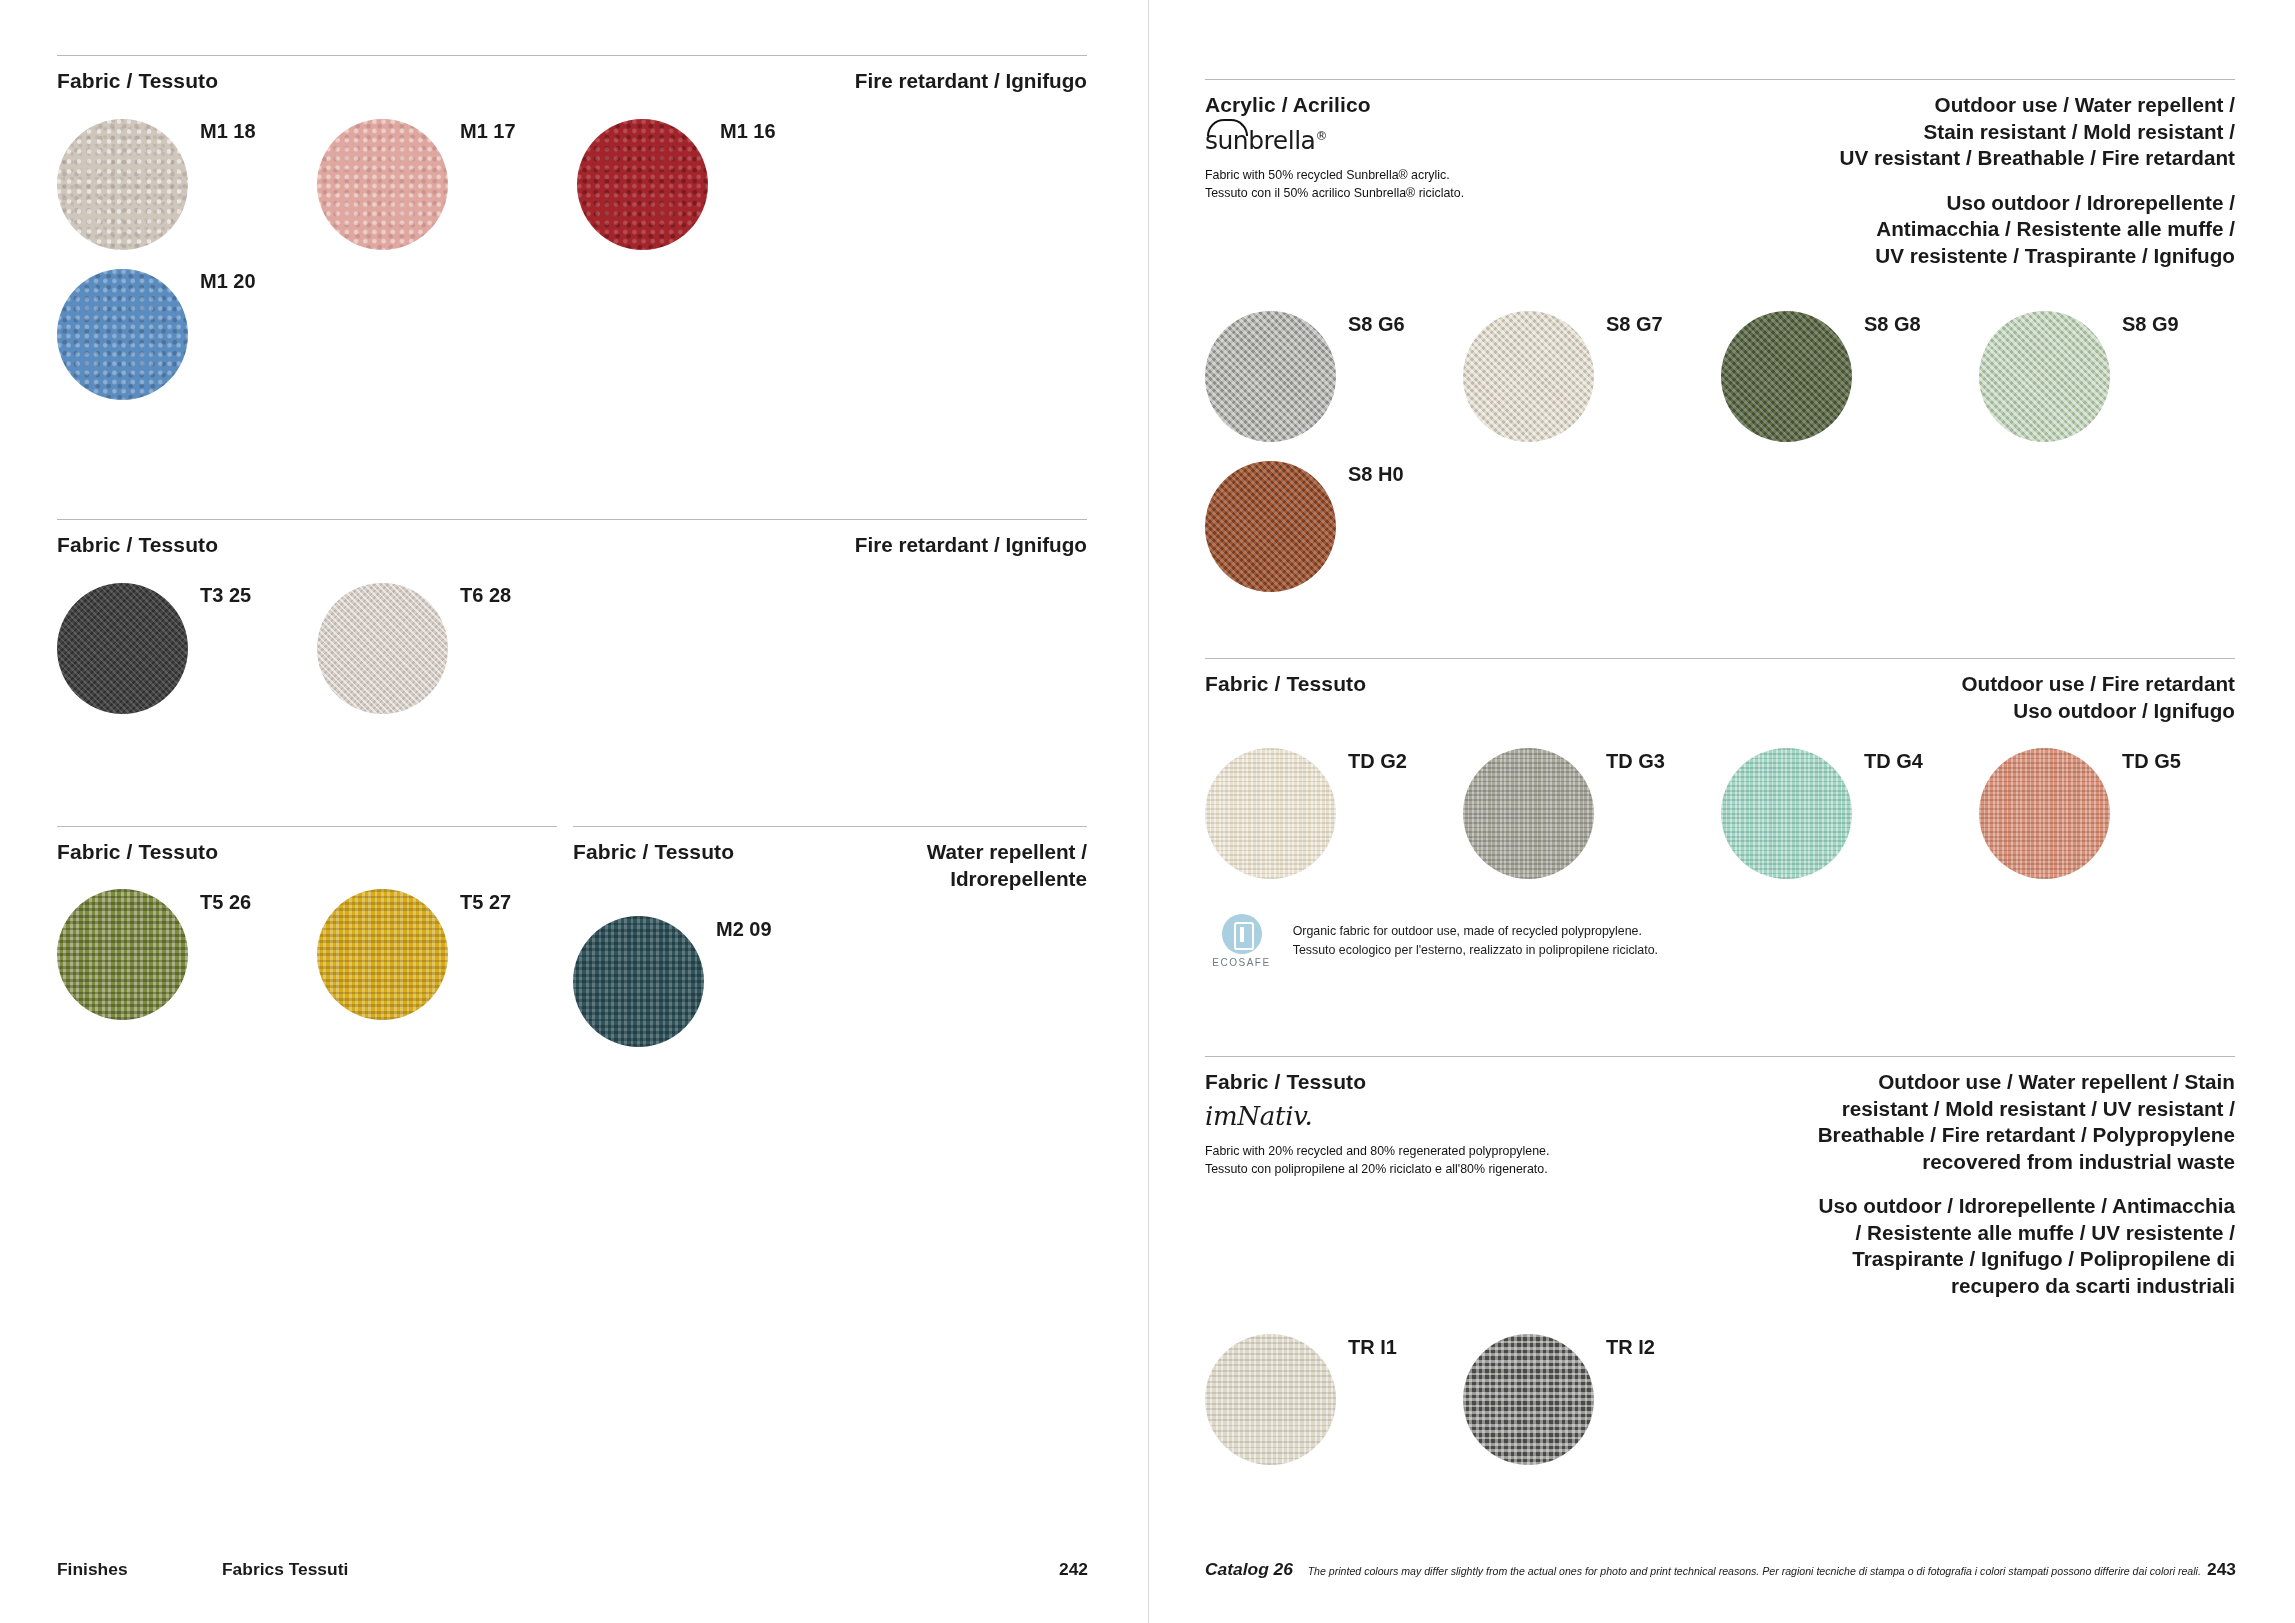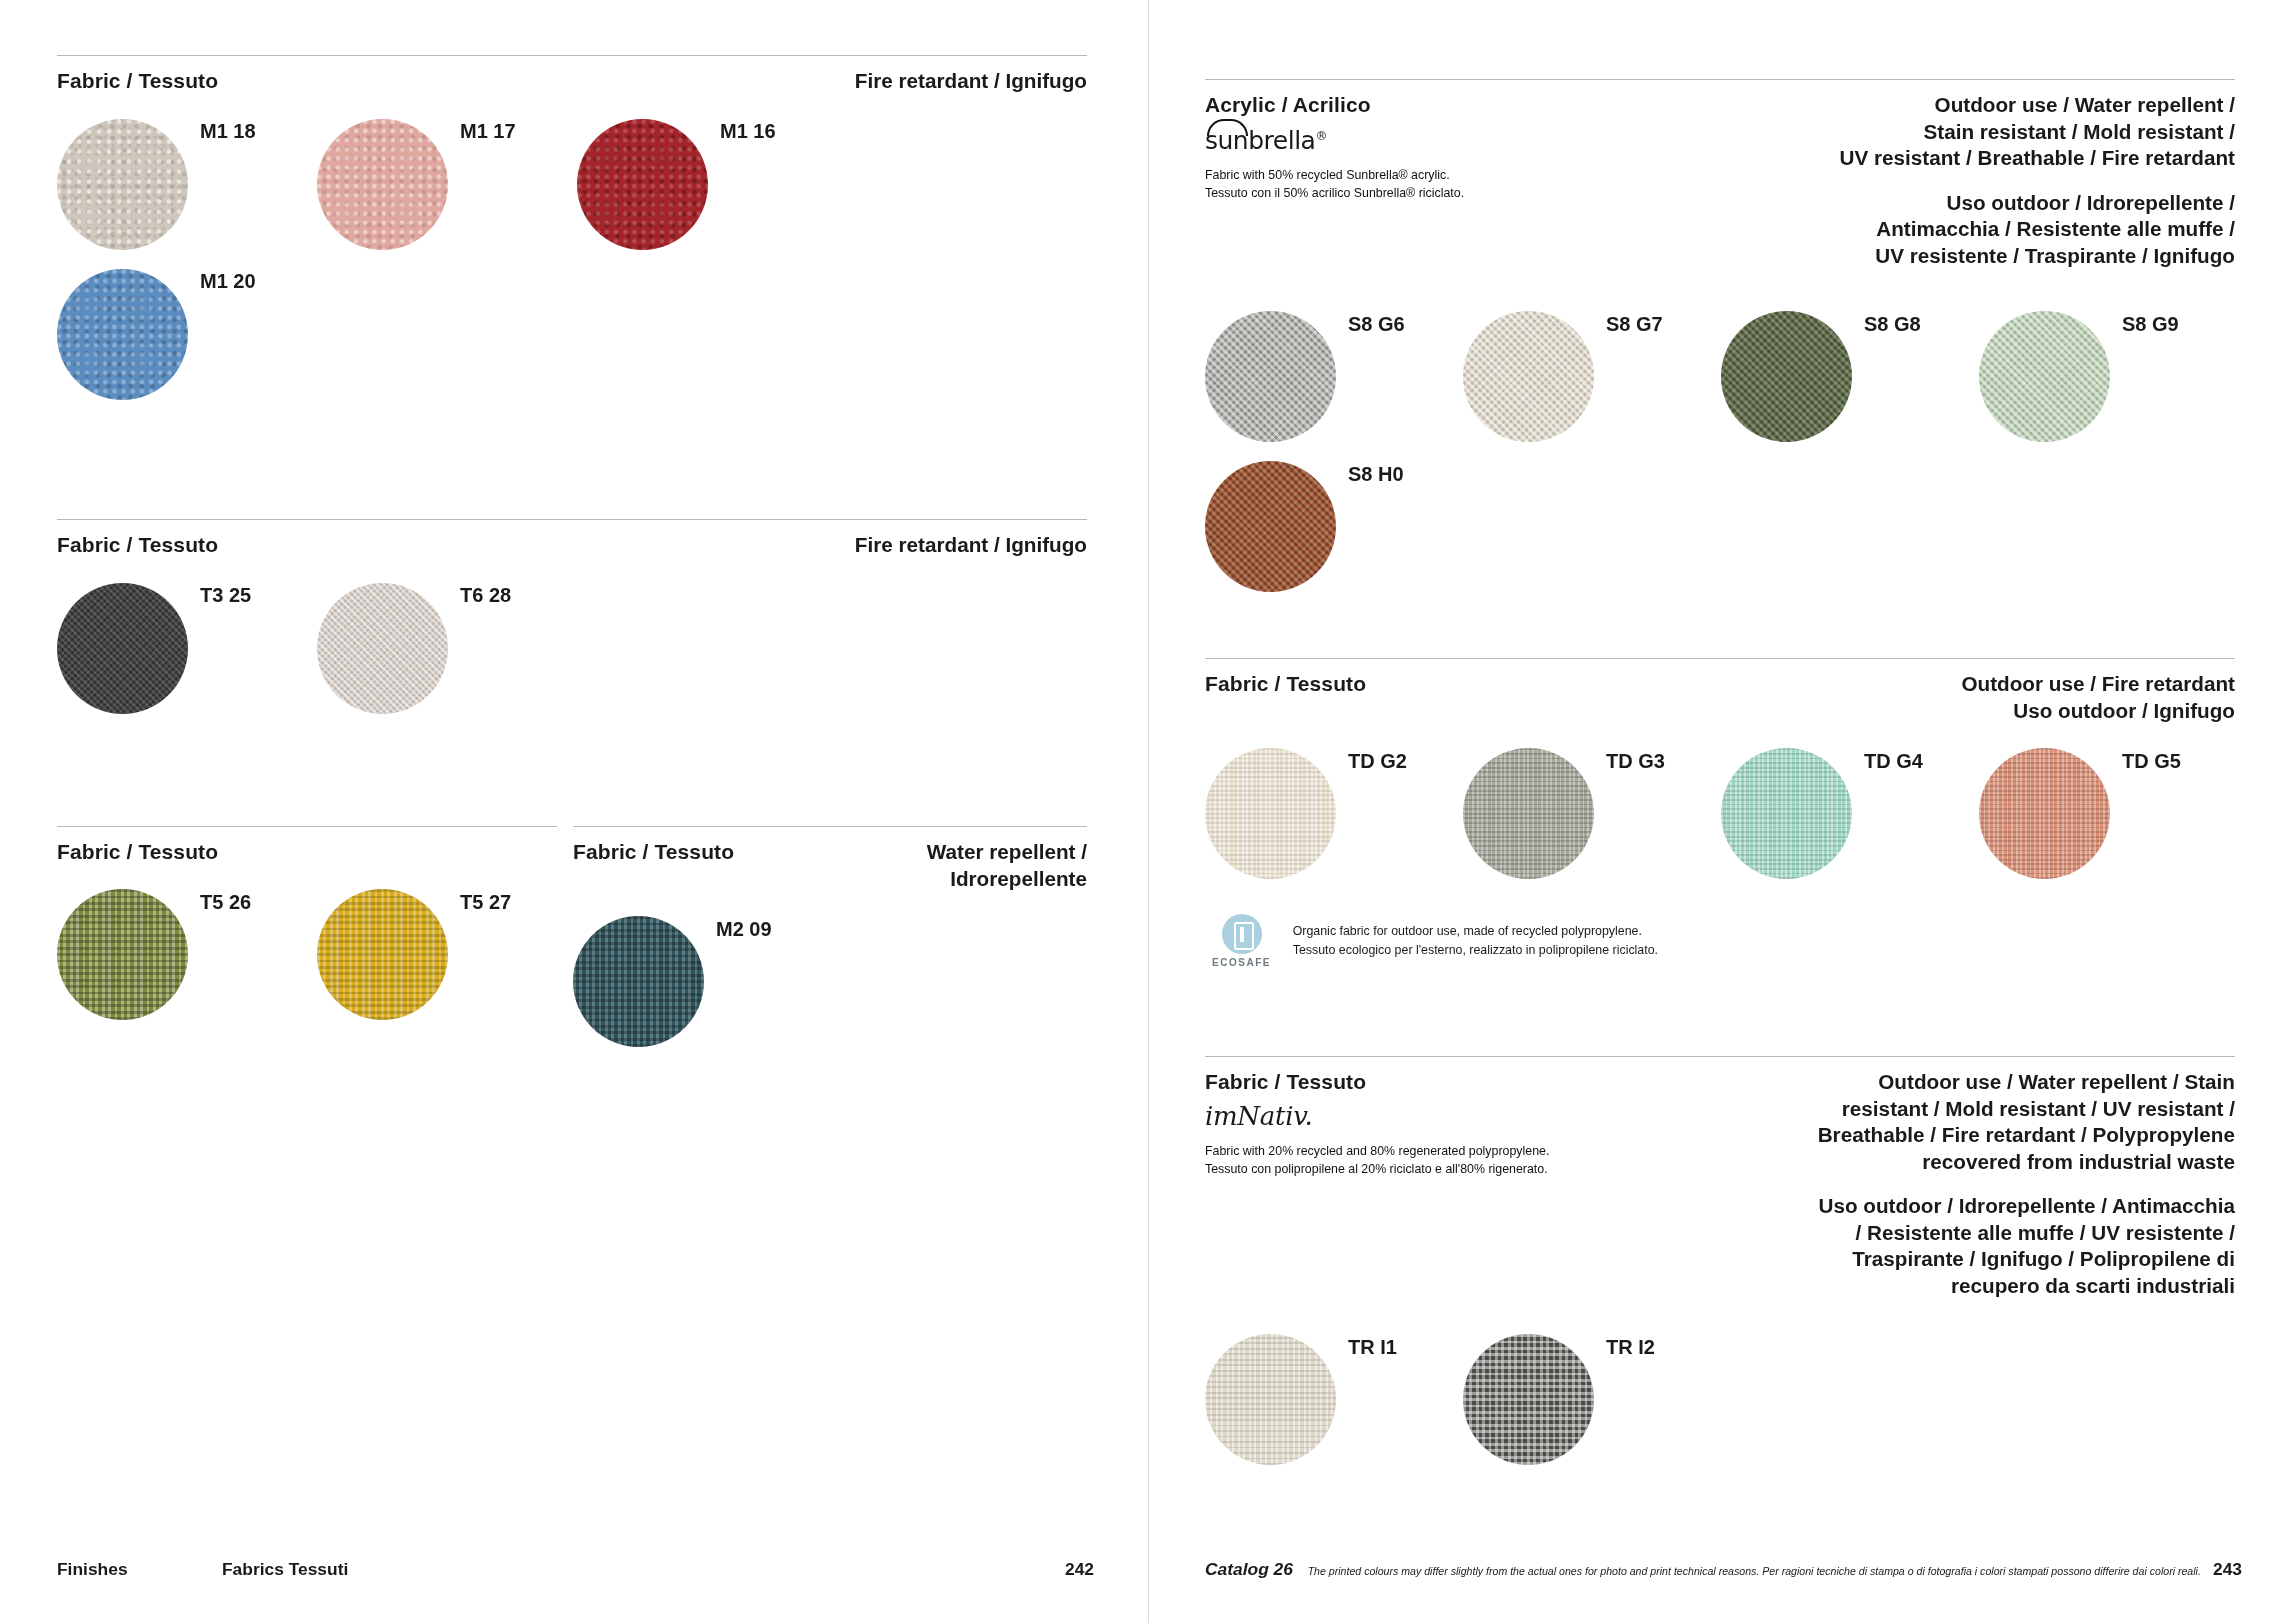--- a/index.html
+++ b/index.html
@@ -161,37 +161,37 @@
   .ecosafe-badge:after {
     content: "";
     position: absolute;
     left: 18.4px; top: 13px;
     width: 3.7px; height: 14.7px;
     background: #ffffff;
   }
   .ecosafe-word {
     font-size: 10px;
     letter-spacing: 1.5px;
-    font-weight: bold;
+    font-weight: normal;
     color: #6f7b80;
     margin-top: 2.8px;
   }
   .ecosafe-text {
     font-size: 12.4px;
     line-height: 1.5;
     white-space: pre-line;
     margin-left: 14.7px;
   }
 
   
   .footer {
     position: absolute;
     bottom: 44px;
     left: 57px;
-    right: 54px;
+    right: 60px;
     display: flex;
     align-items: baseline;
     font-size: 17.4px;
     font-weight: bold;
   }
   .footer .f-a { width: 165px; }
   .footer .f-b { flex: 1 1 auto; }
   .footer .f-num { font-weight: bold; }
   .footer .f-disclaimer {
     font-size: 10.6px;

